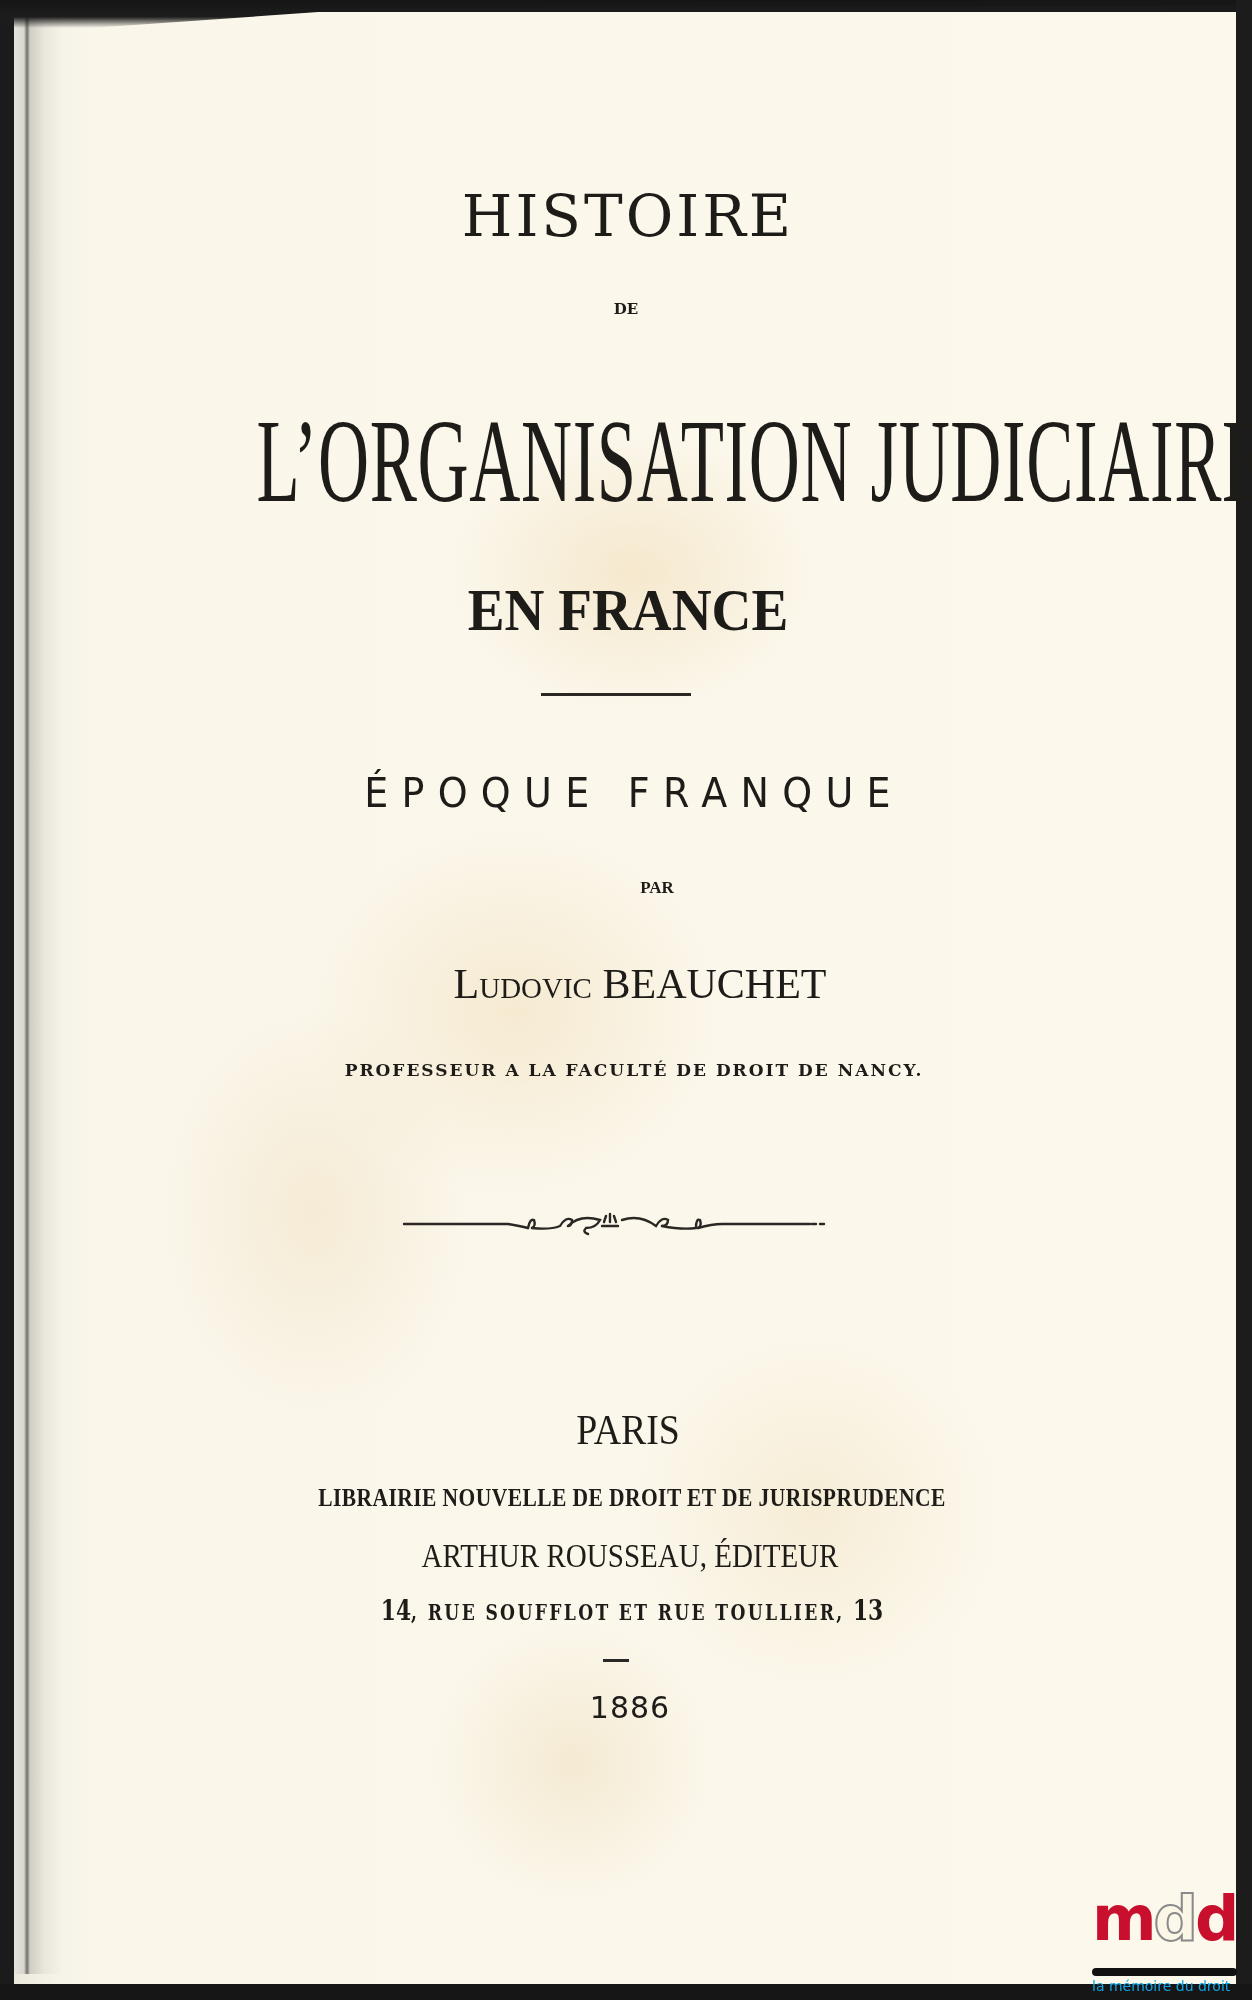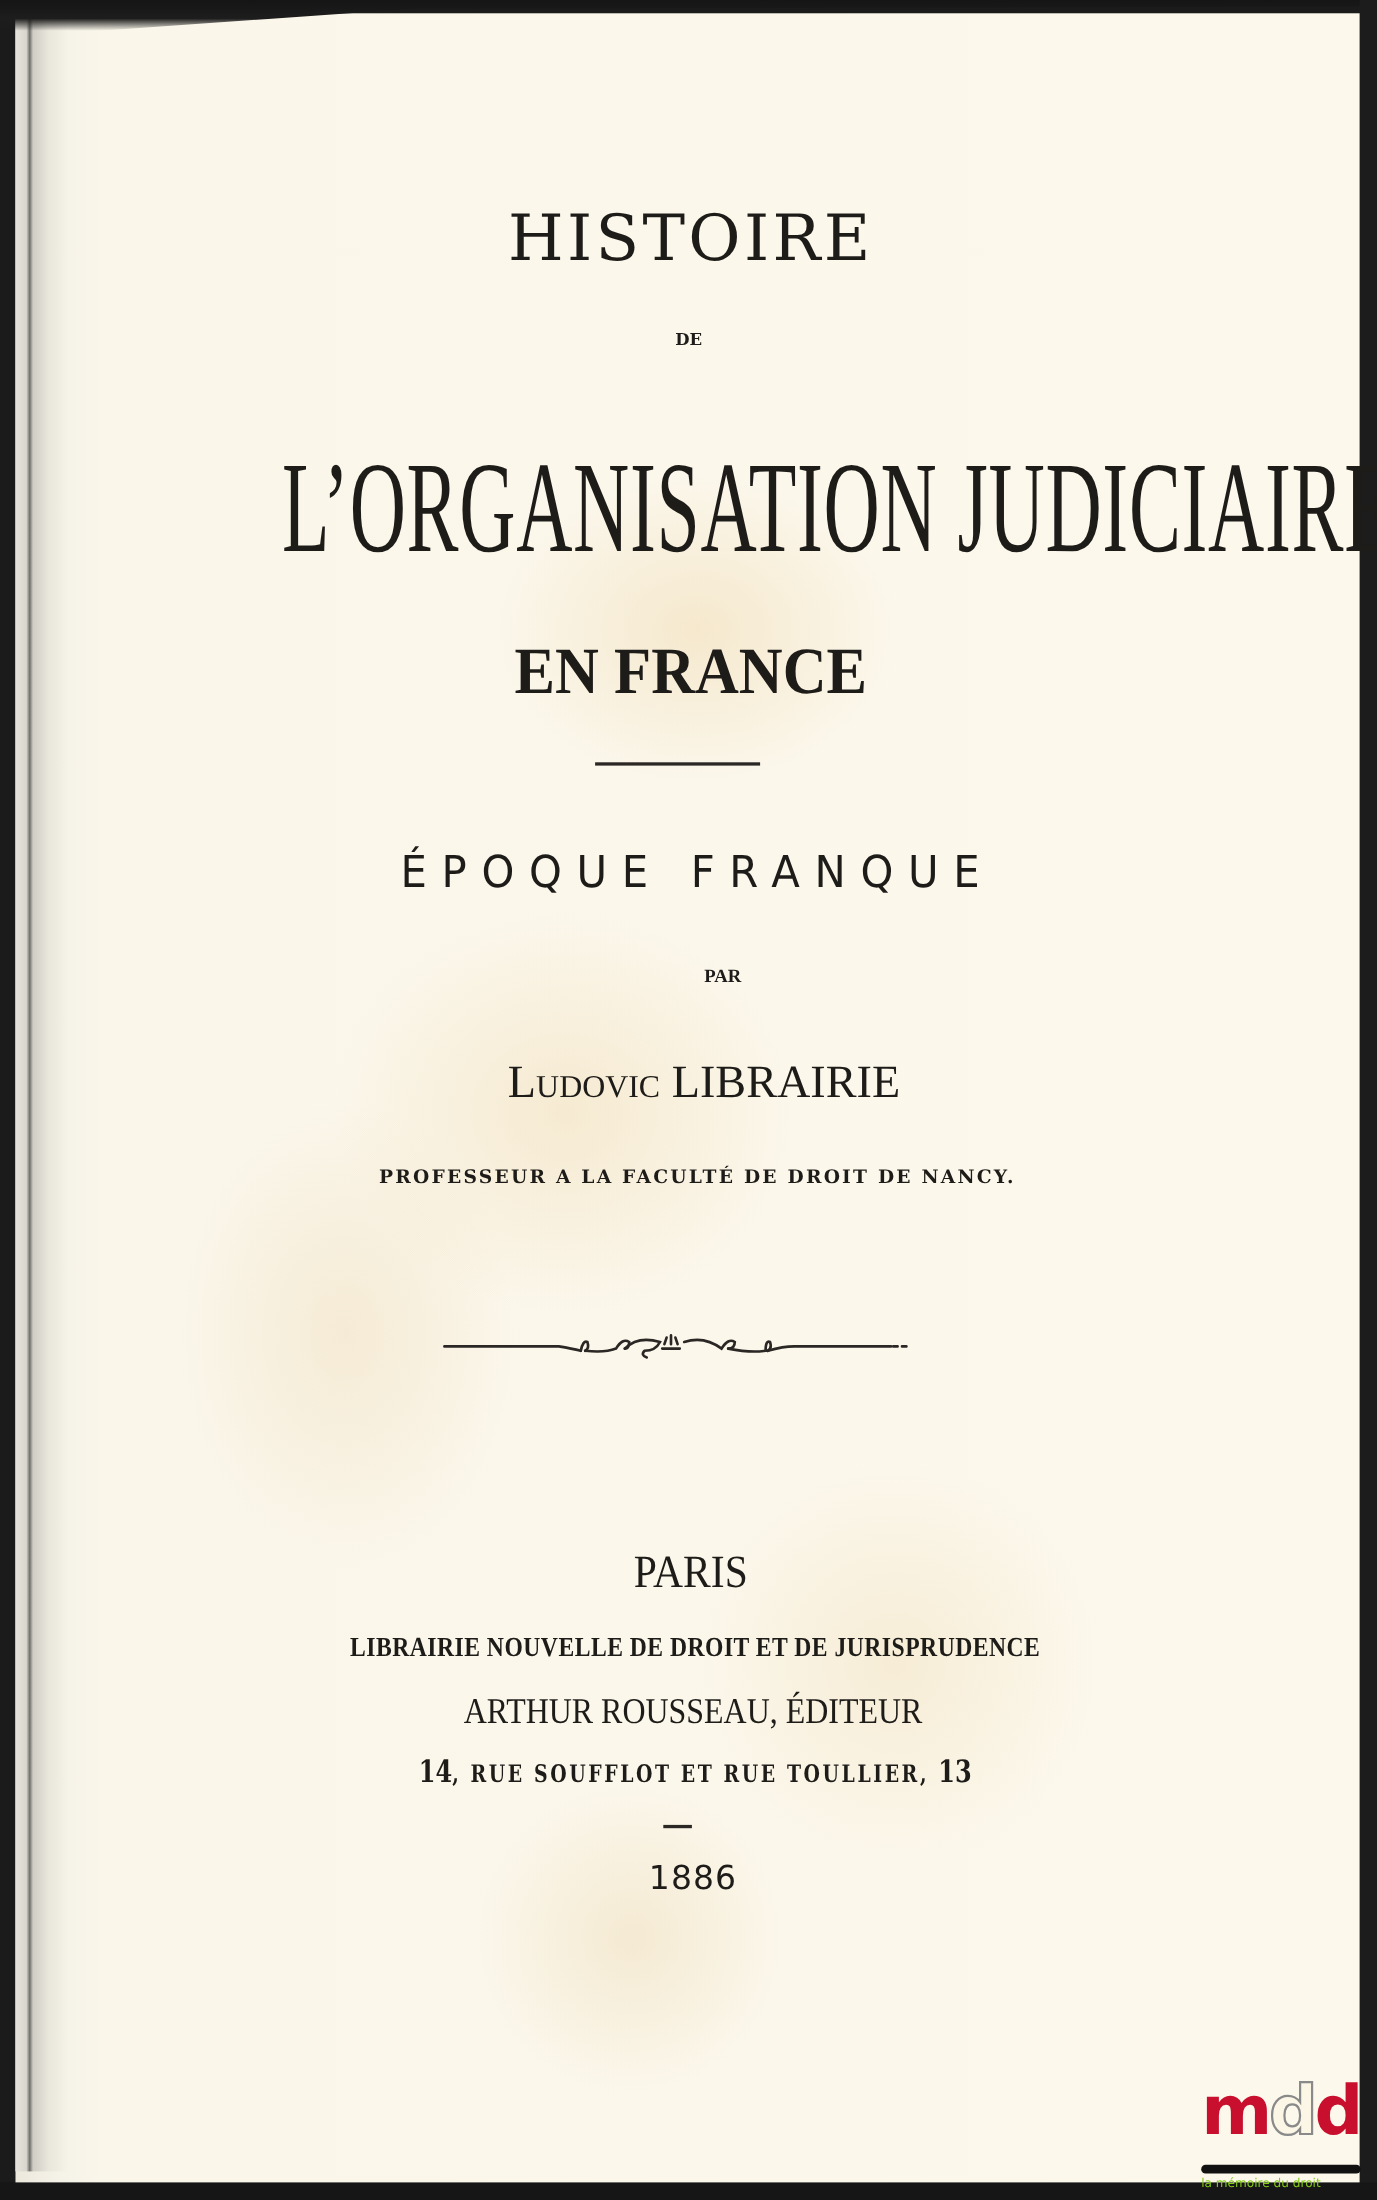--- a/index.html
+++ b/index.html
@@ -108,22 +108,22 @@
     }
     .logo-mark {
       position: absolute; left: 0; top: 0; font-family: "DejaVu Sans", sans-serif; font-weight: bold;
       font-size: 62px; line-height: 62px; color: #c8102e; letter-spacing: -3px;
     }
     .logo-mark .outline { color: #fbf6e6; -webkit-text-stroke: 2px #8a8a8a; }
     .logo-bar {
       position: absolute; left: 0; top: 80px; width: 145px; height: 8px; background: #111; border-radius: 4px;
     }
     .logo-text {
-      position: absolute; left: 0; top: 90px; font-family: "DejaVu Sans", sans-serif; font-size: 11px;
-      color: #84cc16; white-space: nowrap;
+      position: absolute; left: 0; top: 90px; font-family: "DejaVu Sans", sans-serif; font-size: 14px;
+      color: #0ea5e9; white-space: nowrap;
     }
   </style>
 </head>
 <body>
 
 <div class="page">
   <div class="paper"></div>
   <div class="binding"></div>
   <div class="top-edge"></div>
   <div class="right-edge"></div>
@@ -133,21 +133,21 @@
   <div class="line de">DE</div>
   <div class="line org">L’ORGANISATION JUDICIAIRE</div>
   <div class="line enfrance">EN FRANCE</div>
   <div class="rule1"></div>
 
   <div class="line epoque">ÉPOQUE FRANQUE</div>
   <div class="line par">PAR</div>
 
   <div class="line author">
     <span class="sc" style="font-variant: small-caps; font-size: 42px; margin-left: 24px;">Ludovic</span>
-    <span>LIBRAIRIE</span>
+    <span>BEAUCHET</span>
   </div>
 
   <div class="line prof">PROFESSEUR A LA FACULTÉ DE DROIT DE NANCY.</div>
 
   <svg class="ornament" viewBox="0 0 430 40" xmlns="http://www.w3.org/2000/svg">
     <g fill="none" stroke="#2a2724" stroke-width="2.4" stroke-linecap="round">
       <path d="M4 16 L108 16 Q120 18 128 20"></path>
       <path d="M128 20 Q130 10 134 12 Q136 18 132 20"></path>
       <path d="M132 20 Q150 22 160 18 Q166 8 172 12 Q172 18 168 18"></path>
       <path d="M168 18 Q180 6 200 12 Q196 20 186 20 Q182 24 188 26"></path>

